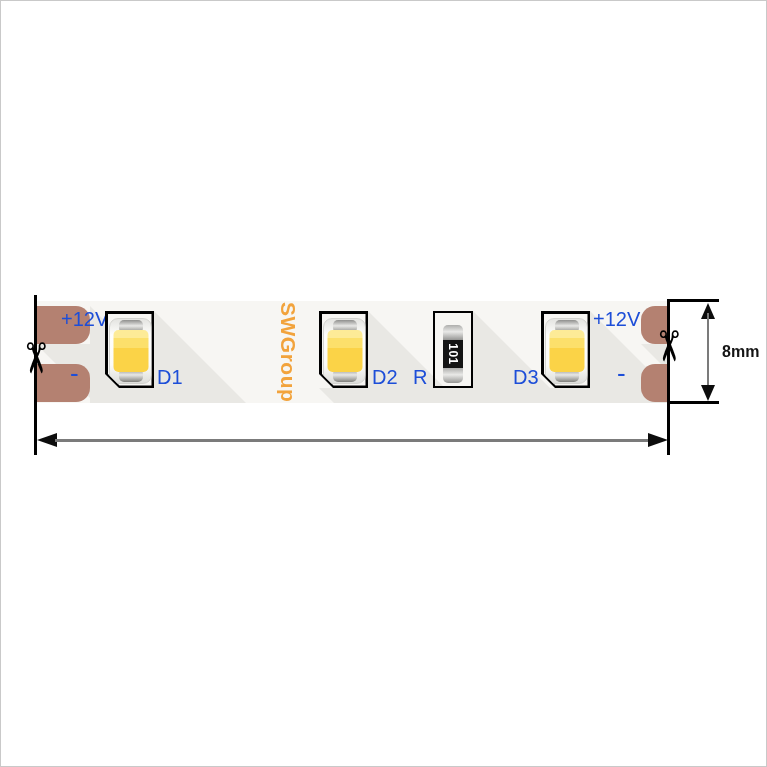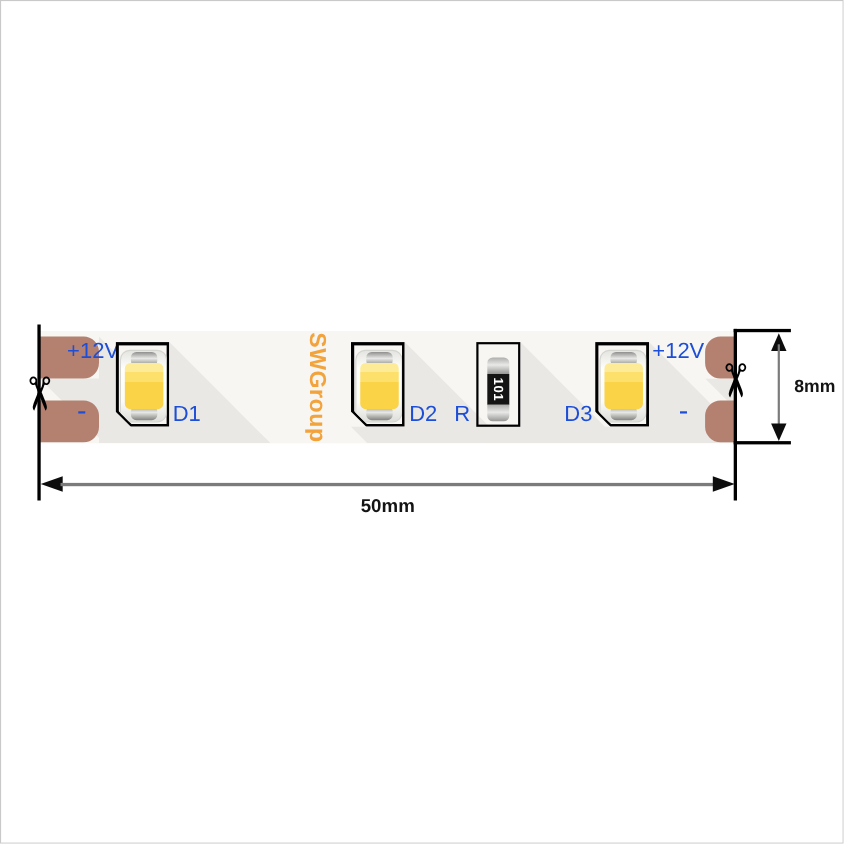--- a/index.html
+++ b/index.html
@@ -139,15 +139,14 @@
   <div class="tick" style="left:666px;top:298px;width:52px;"></div>
   <div class="tick" style="left:666px;top:400px;width:52px;"></div>
   <div class="arr up" style="left:700px;top:302px;"></div>
   <div class="dimshaft-v" style="left:706px;top:312px;height:78px;"></div>
   <div class="arr down" style="left:700px;top:384px;"></div>
   <div class="dimlabel" style="left:721px;top:342px;font-size:16px;">8mm</div>
 
   <div class="arr lft" style="left:36px;top:432px;"></div>
   <div class="dimshaft-h" style="left:54px;top:438px;width:594px;"></div>
   <div class="arr rgt" style="left:647px;top:432px;"></div>
-  <div class="dimlabel" style="left:35px;top:449px;width:633px;text-align:center;font-size:17px;">50mm</div>
 
 </div>
 
 </body></html>

